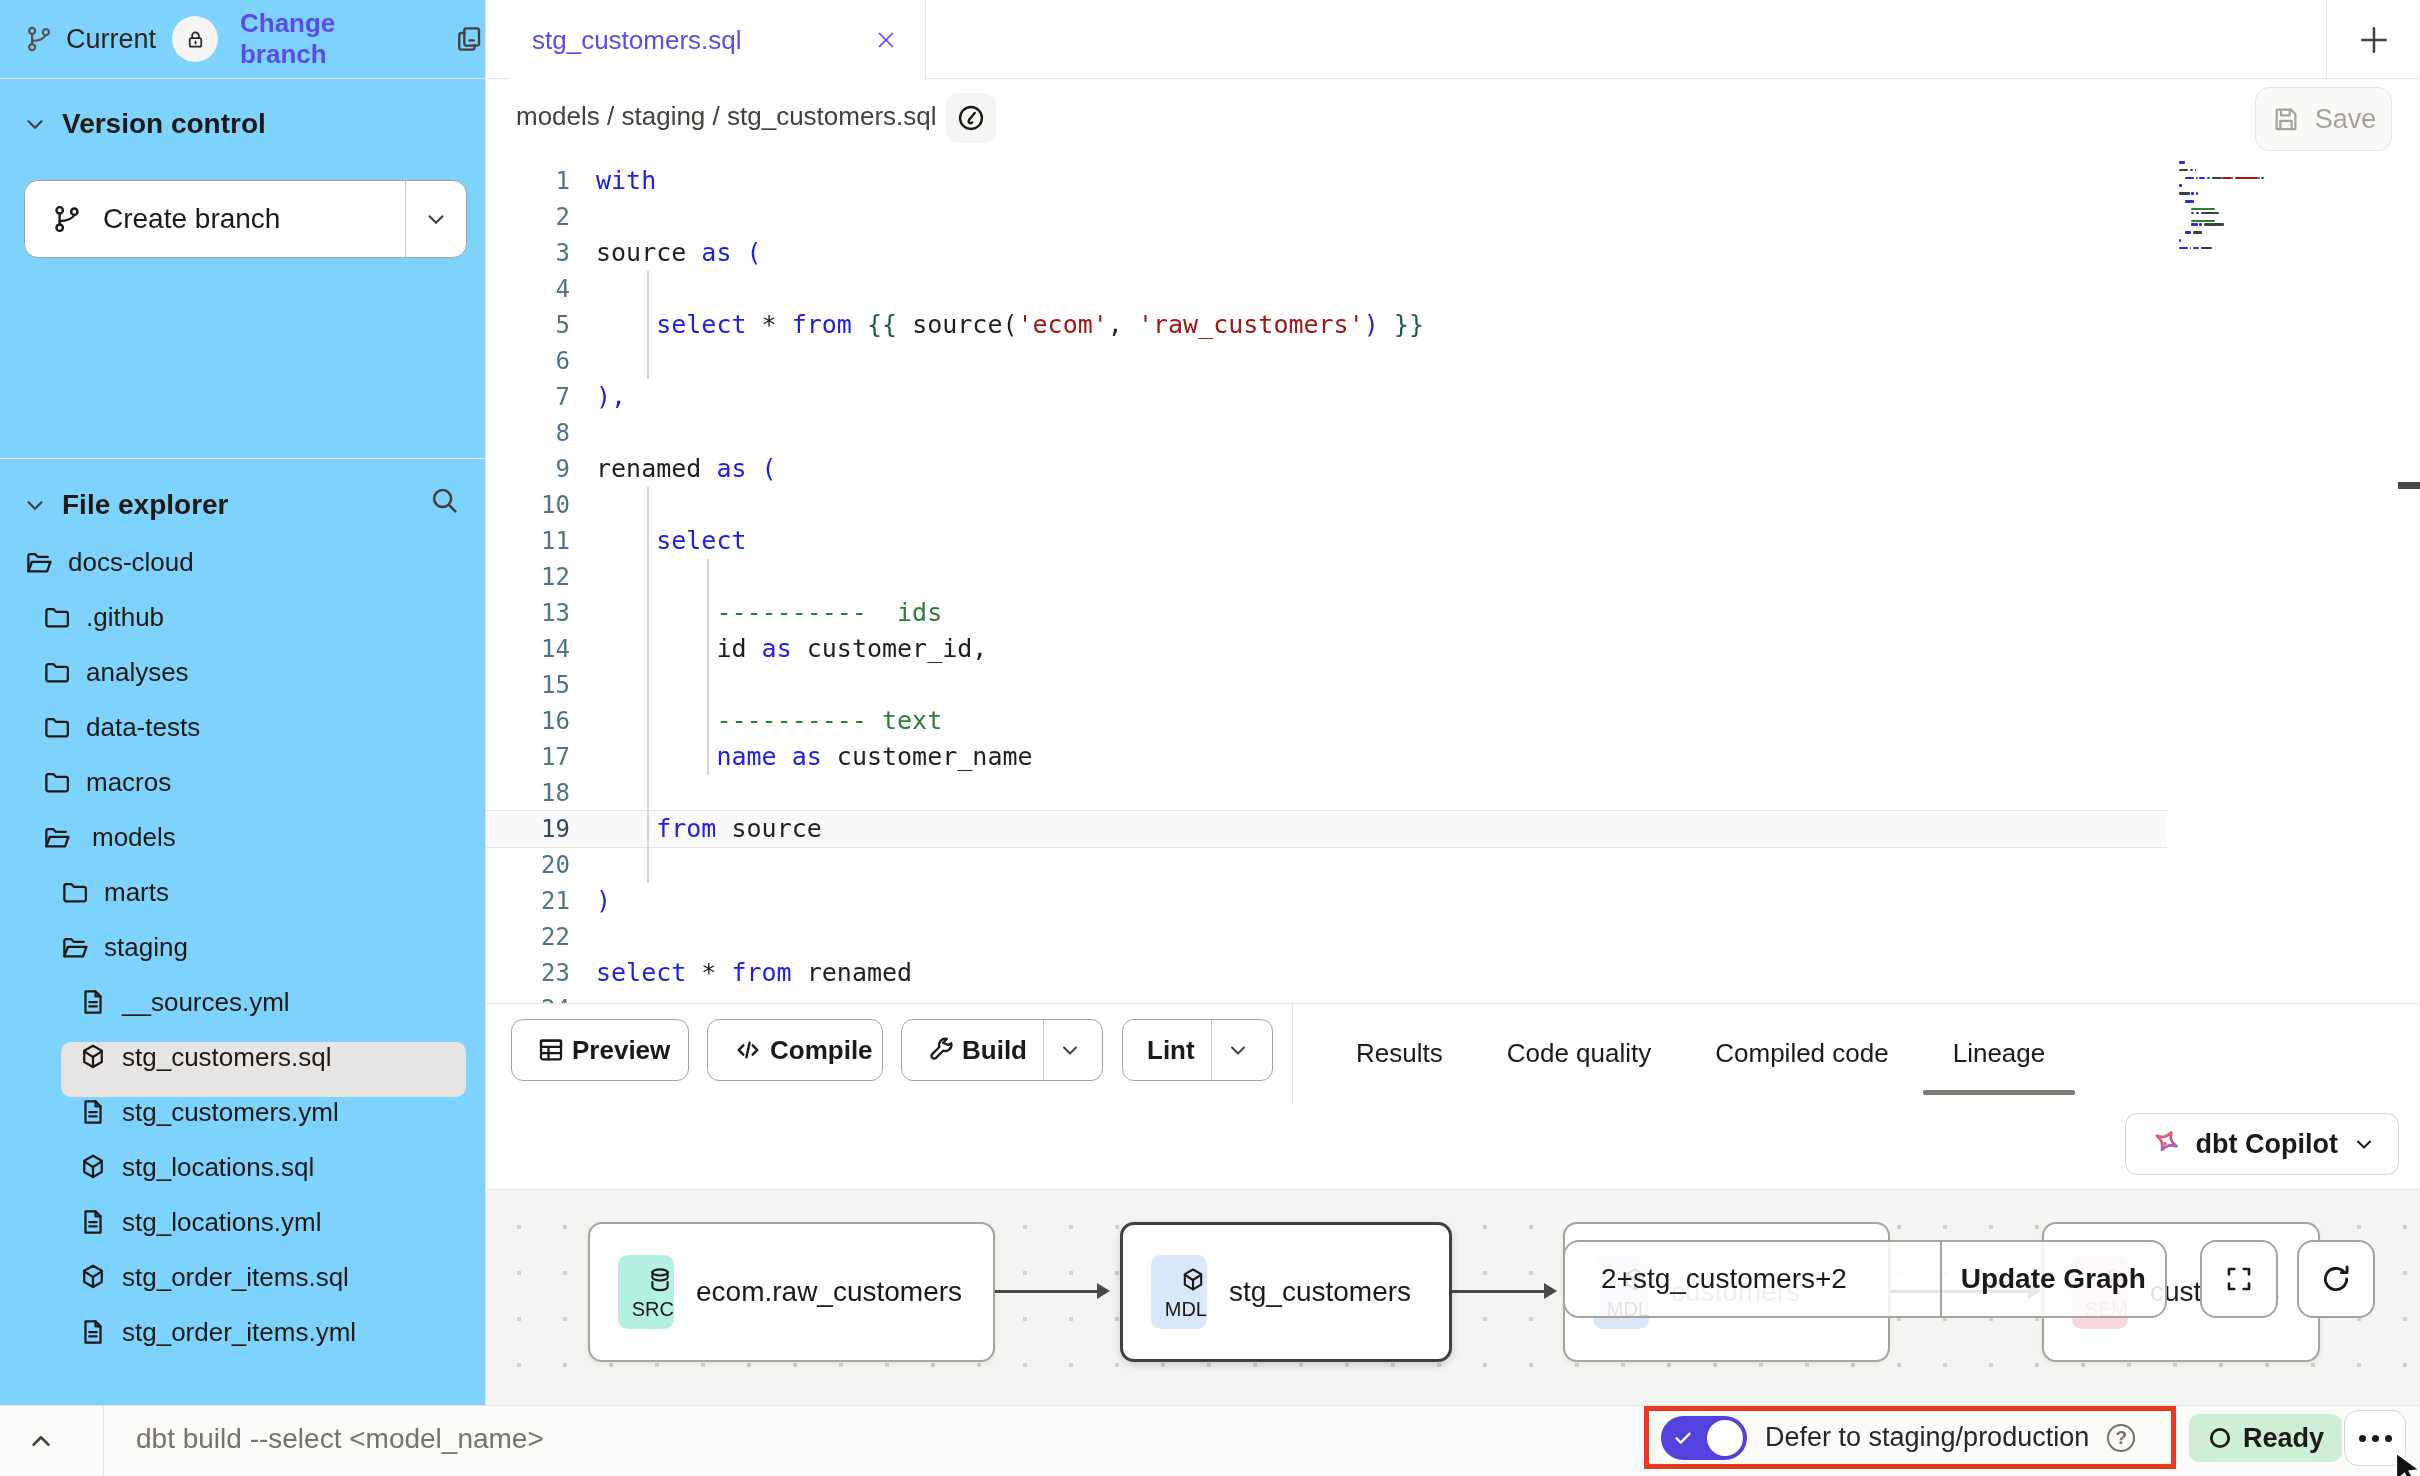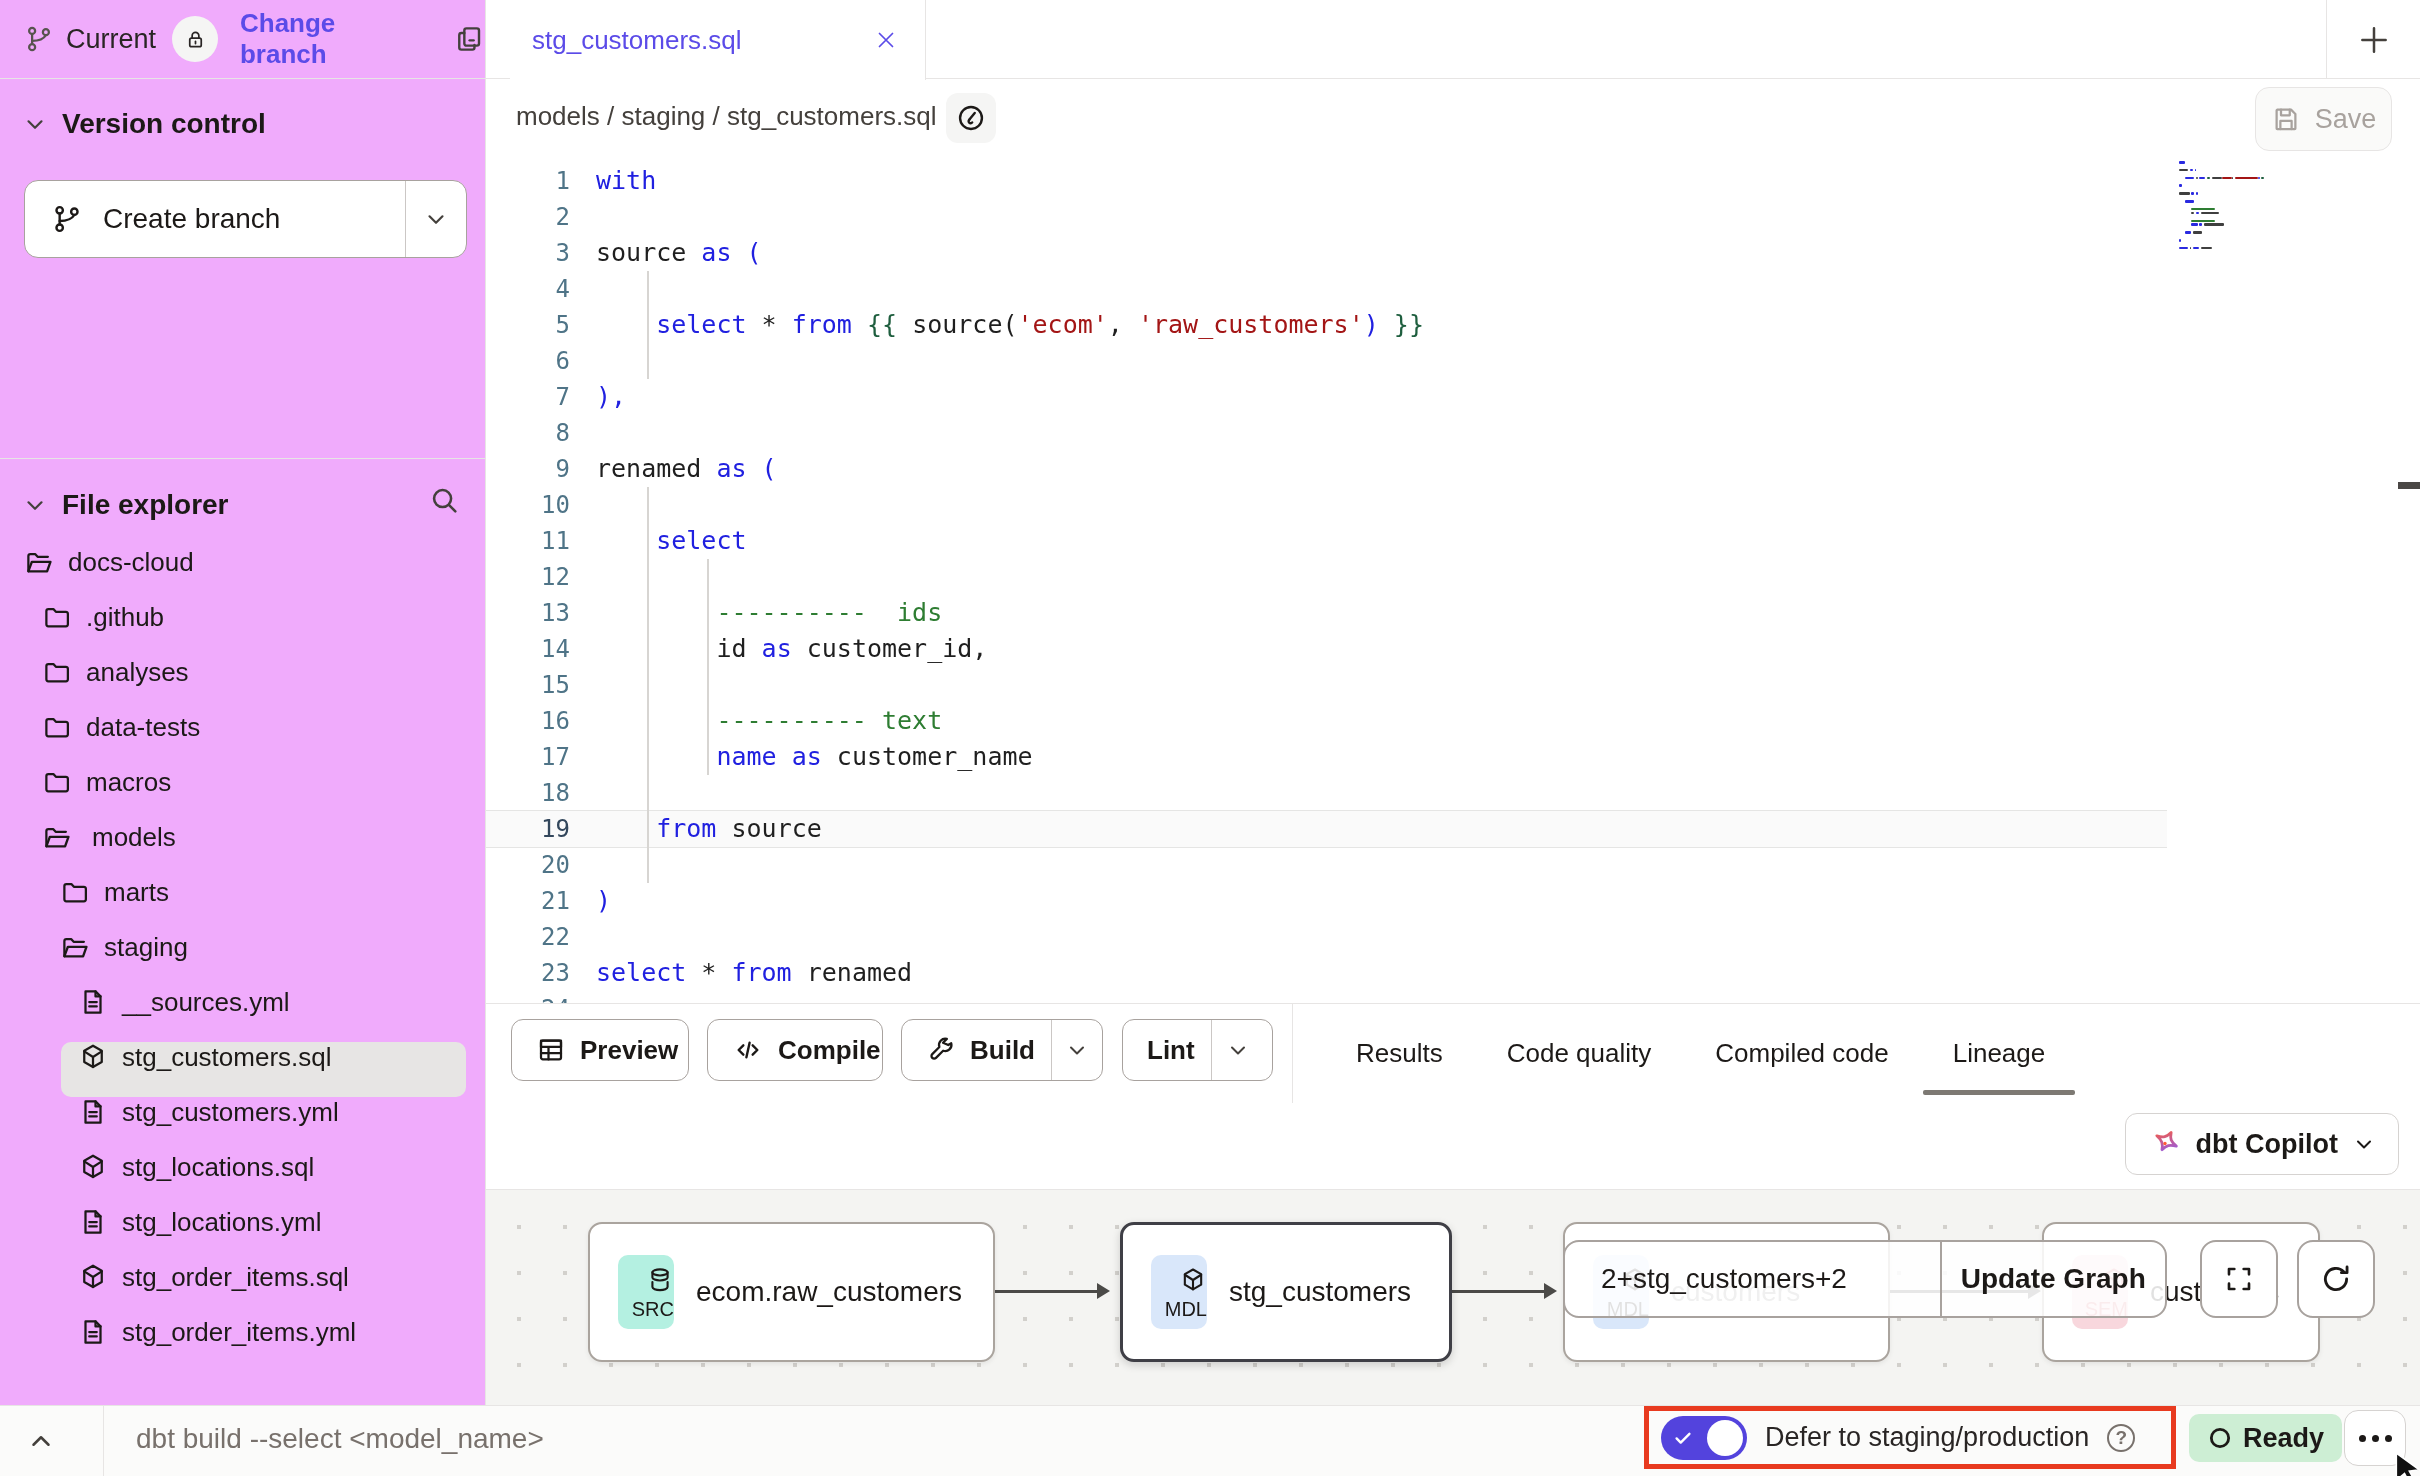--- a/index.html
+++ b/index.html
@@ -12,21 +12,21 @@
     --border-lt:#e7e5e4; --border-md:#d6d3d1; --border-btn:#a8a29e;
   }
   *{margin:0;padding:0;box-sizing:border-box}
   html,body{background:#fff}
   body{font-family:"Liberation Sans","DejaVu Sans",sans-serif;color:var(--ink)}
   #app{position:relative;width:2420px;height:1476px;background:#fff;overflow:hidden}
   svg{display:block}
   .ic{stroke:currentColor;fill:none;stroke-width:1.8;stroke-linecap:round;stroke-linejoin:round}
 
   
-  .sidebar{position:absolute;left:0;top:0;width:486px;height:1405px;background:#f0abfc;border-right:1px solid var(--border-lt)}
+  .sidebar{position:absolute;left:0;top:0;width:486px;height:1405px;background:#7dd3fc;border-right:1px solid var(--border-lt)}
   .sb-header{position:absolute;left:0;top:0;width:100%;height:79px;border-bottom:1px solid var(--border-lt);display:flex;align-items:center}
   .branch-ic{margin-left:24px;color:#57534e}
   .cur-label{margin-left:12px;font-size:27px;font-weight:500;color:#292524}
   .lock-chip{margin-left:16px;width:46px;height:46px;border-radius:50%;background:#f5f5f4;display:flex;align-items:center;justify-content:center;color:#292524}
   .change-branch{margin-left:22px;font-size:26px;font-weight:700;color:var(--accent);cursor:pointer}
   .copy-btn{margin-left:24px;color:#44403c}
   .section-row{display:flex;align-items:center}
   .vc-row{position:absolute;left:0;top:99px;width:100%;height:50px}
   .sec-chev{margin-left:22px;color:#44403c}
   .sec-title{margin-left:14px;font-size:28px;font-weight:700;color:#1c1917}
@@ -71,21 +71,21 @@
   .tk-kw{color:var(--kw)} .tk-str{color:var(--string)} .tk-cm{color:var(--comment)} .tk-jj{color:var(--jinja)} .tk-id{color:#1f1f1f}
   .guide{position:absolute;width:1.5px;background:#d7d5d2}
   .minimap{position:absolute;left:1691px;top:6px;width:122px;height:98px}
   .mm-bar{position:absolute;height:2.6px;border-radius:1px}
   .scrollthumb{position:absolute;left:1912px;top:327px;width:24px;height:7px;background:#4a4745;cursor:pointer}
 
   
   .toolbar{position:absolute;left:486px;right:0;top:1003px;height:100px;background:#fff;border-top:1px solid var(--border-lt)}
   .tb-btn{position:absolute;top:15px;height:62px;background:#fff;border:1.5px solid var(--border-btn);border-radius:12px;display:flex;align-items:center;font-family:inherit;font-size:26px;font-weight:600;color:#1c1917;cursor:pointer;padding:0}
   .tb-btn .lbl{white-space:nowrap}
-  .tb-seg{display:flex;align-items:center;gap:14px;padding:0 24px;height:100%}
+  .tb-seg{display:flex;align-items:center;gap:6px;padding:0 24px;height:100%}
   .tb-splitdiv{width:1px;height:100%;background:var(--border-btn);opacity:.6}
   .tb-caret{width:52px;height:100%;display:flex;align-items:center;justify-content:center;color:#44403c}
   .tb-divider{position:absolute;left:806px;top:0;width:1px;height:100%;background:var(--border-lt)}
   .result-tabs{position:absolute;left:846px;right:0;top:0;height:100%;display:flex;align-items:center;gap:64px;padding-left:24px}
   .rtab{position:relative;height:100%;display:flex;align-items:center;font-size:26px;font-weight:500;color:#1c1917;cursor:pointer;white-space:nowrap}
   .rtab.active::after{content:"";position:absolute;left:-30px;right:-30px;bottom:8px;height:5px;background:#7d7973;border-radius:2px}
 
   
   .copilotrow{position:absolute;left:486px;right:0;top:1103px;height:87px;background:#fff;border-bottom:1px solid var(--border-lt)}
   .copilot-btn{position:absolute;right:21px;top:10px;height:62px;padding:0 22px;background:#fff;border:1.5px solid var(--border-md);border-radius:12px;display:flex;align-items:center;gap:14px;font-family:inherit;font-size:27px;font-weight:600;color:#1c1917;cursor:pointer}

